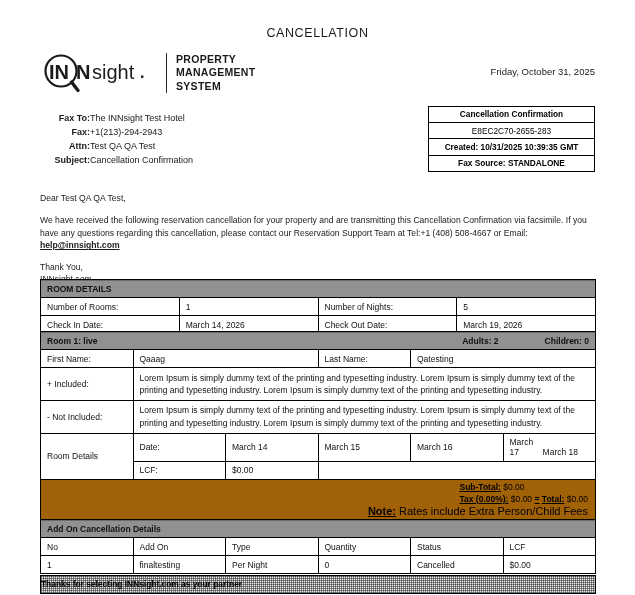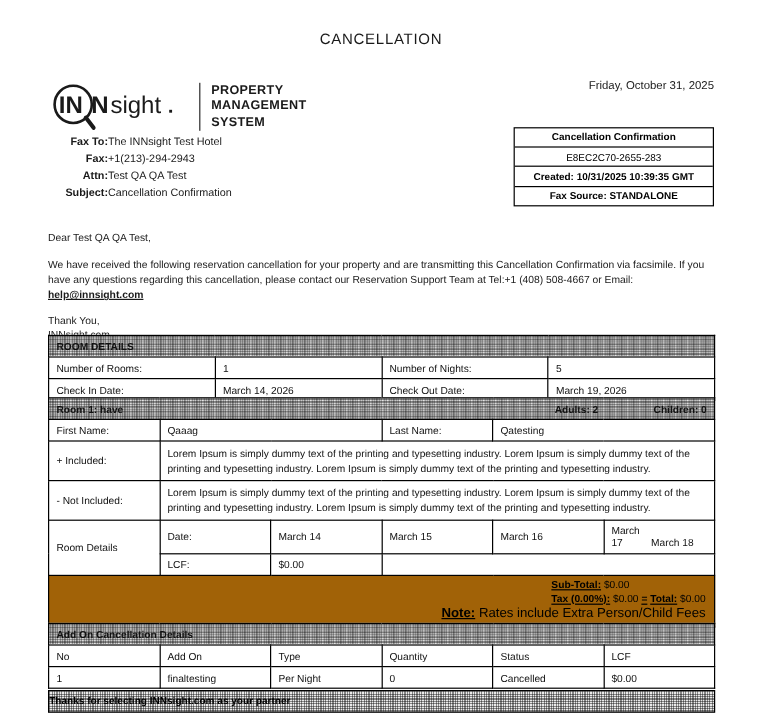--- a/index.html
+++ b/index.html
@@ -38,21 +38,21 @@
   .header {
     position: absolute;
     top: 52px;
     left: 40px;
     width: 555px;
     height: 50px;
   }
   .logo-wrap {
     position: absolute;
     left: 0;
-    top: 16px;
+    top: 0;
     display: flex;
     align-items: flex-start;
   }
   .logo-mark {
     position: relative;
     width: 120px;
     height: 44px;
   }
   .logo-mark svg { display: block; }
   .logo-divider {
@@ -303,21 +303,21 @@
     </tbody>
       </table>
   </div>
 
   <div class="block" style="top:331px;">
     <table class="tbl">
       <tbody>
           <tr>
         <td class="hatch" colspan="6">
           <div class="room-head">
-            <span>Room 1: have</span>
+            <span>Room 1: live</span>
             <span class="mid">Adults: 2</span>
             <span>Children: 0</span>
           </div>
         </td>
       </tr>
       <tr>
         <td style="width:112px" class="lbl" colspan="1">First Name:</td>
         <td colspan="2">Qaaag</td>
         <td style="width:80px" class="lbl">Last Name:</td>
         <td colspan="2">Qatesting</td>

